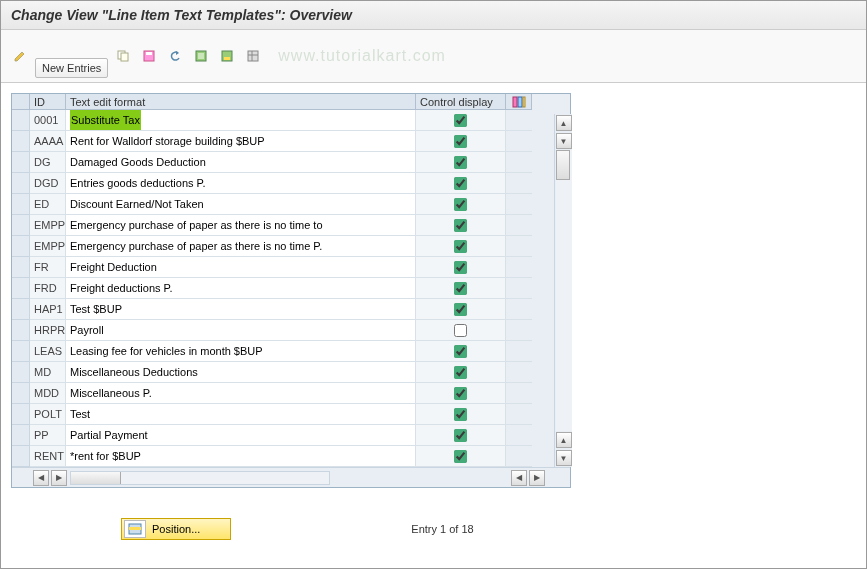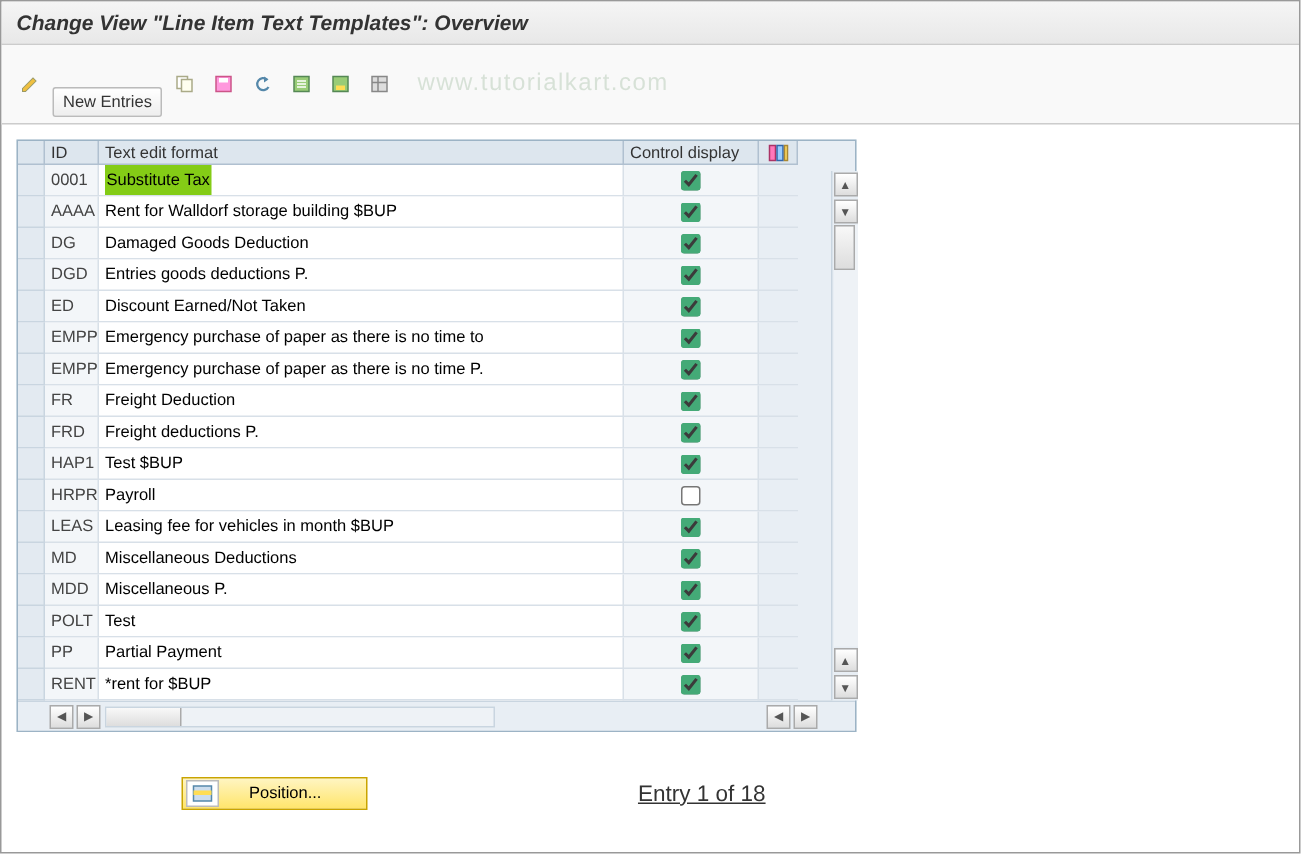--- a/index.html
+++ b/index.html
@@ -35,23 +35,23 @@
 
 
 .hscroll-row { display: flex; align-items: center; background: #e8eef4; border-top: 1px solid #c9d5e0; height: 20px; padding: 0 2px; }
 .hs-btn { width: 16px; height: 16px; background: linear-gradient(#fff,#ddd); border: 1px solid #aaa; display: flex; align-items: center; justify-content: center; font-size: 8px; color: #555; cursor: pointer; margin: 0 1px; }
 .hs-track { width: 260px; height: 14px; background: #eef2f6; border: 1px solid #c9d5e0; margin: 0 2px; position: relative; }
 .hs-thumb { position: absolute; left: 0; top: 0; width: 50px; height: 12px; background: linear-gradient(#f8f8f8,#ddd); border-right: 1px solid #aaa; }
 .hs-spacer { flex: 1; }
 
 
 .footer-row { display: flex; align-items: center; gap: 180px; margin: 30px 0 0 120px; }
-.pos-btn { display: inline-flex; align-items: center; gap: 20px; background: linear-gradient(#fff5c2,#ffe56b); border: 1px solid #c9a400; padding: 2px 30px 2px 2px; font-size: 11px; cursor: pointer; height: 22px; }
+.pos-btn { display: inline-flex; align-items: center; gap: 6px; background: linear-gradient(#fff5c2,#ffe56b); border: 1px solid #c9a400; padding: 2px 30px 2px 2px; font-size: 11px; cursor: pointer; height: 22px; }
 .pos-btn .icon-box { width: 22px; height: 18px; background: #fff; border: 1px solid #bbb; display: flex; align-items: center; justify-content: center; }
-.entry-text { font-size: 15px; color: #333; text-decoration: underline; }
+.entry-text { font-size: 11px; color: #333; }
 
 
 </style>
 </head>
 <body>
 
 <div class="title-bar">
   <span class="title-text">Change View "Line Item Text Templates": Overview</span>
 </div>
 

